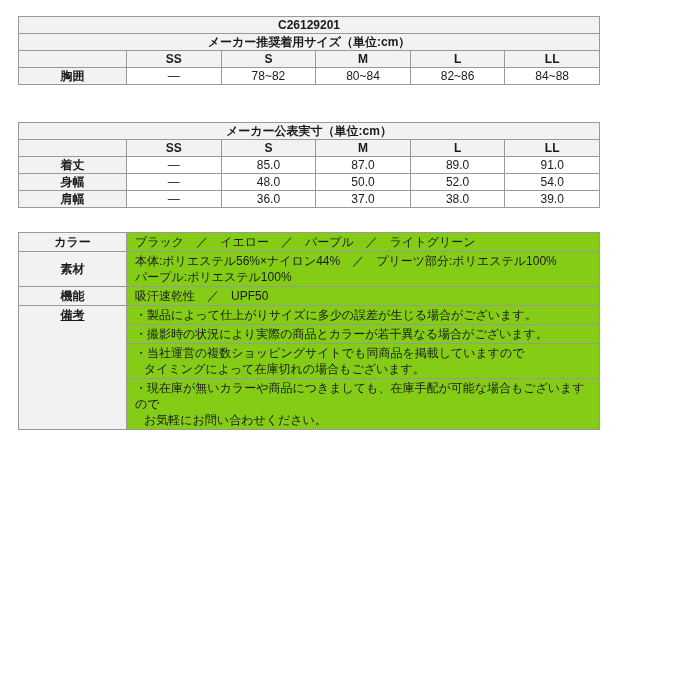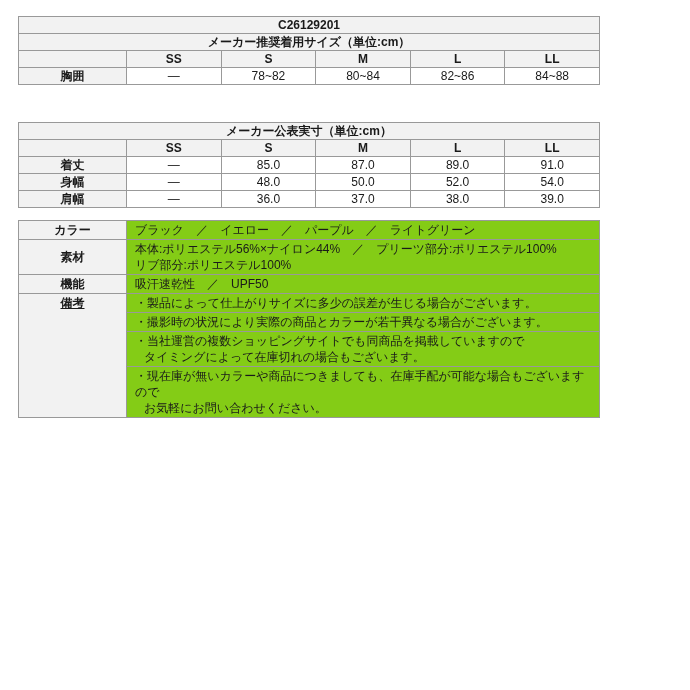--- a/index.html
+++ b/index.html
@@ -23,21 +23,21 @@
     border: 1px solid #999999;
     padding: 0;
     height: 16px;
     line-height: 16px;
     font-size: 12px;
     overflow: hidden;
     white-space: nowrap;
   }
   .t1 { top: 16px; }
   .t2 { top: 122px; padding-left: 32px; }
-  .t3 { top: 220px; }
+  .t3 { top: 232px; }
   .title-cell {
     background: #f2f2f2;
     font-weight: bold;
     text-align: center;
   }
   th.col-head {
     background: #f2f2f2;
     font-weight: bold;
     text-align: center;
   }
@@ -166,21 +166,21 @@
     </colgroup>
     <tbody>
         <tr>
       <th class="row-label">カラー</th>
       <td class="content">ブラック　／　イエロー　／　パープル　／　ライトグリーン</td>
     </tr>
     <tr>
       <th class="row-label">素材</th>
       <td class="content">
         <div>本体:ポリエステル56%×ナイロン44%　／　プリーツ部分:ポリエステル100%</div>
-        <div>リブ部分:ポリエステル100%</div>
+        <div>パープル:ポリエステル100%</div>
       </td>
     </tr>
     <tr>
       <th class="row-label">機能</th>
       <td class="content">吸汗速乾性　／　UPF50</td>
     </tr>
     <tr>
       <th class="notes-label" rowspan="4">備考</th>
       <td class="content">
         <div>・製品によって仕上がりサイズに多少の誤差が生じる場合がございます。</div>

